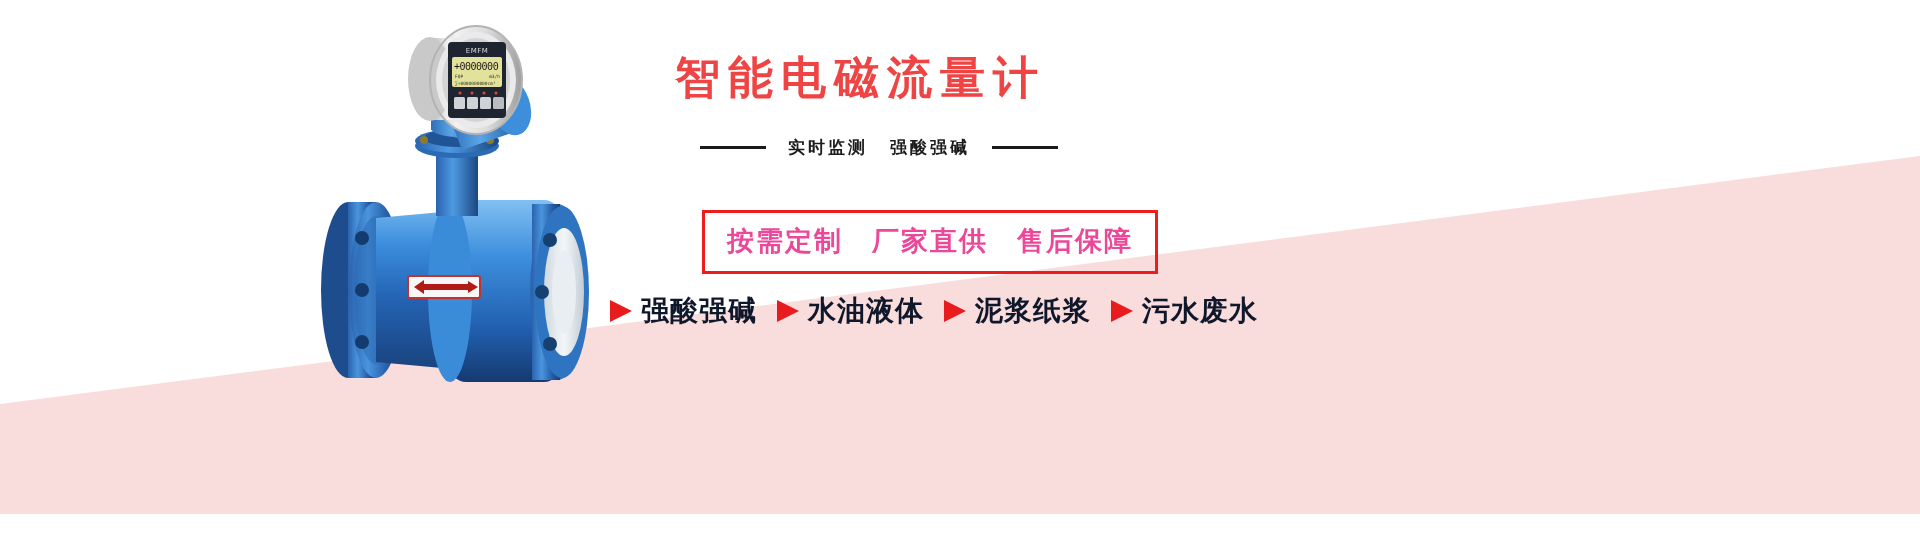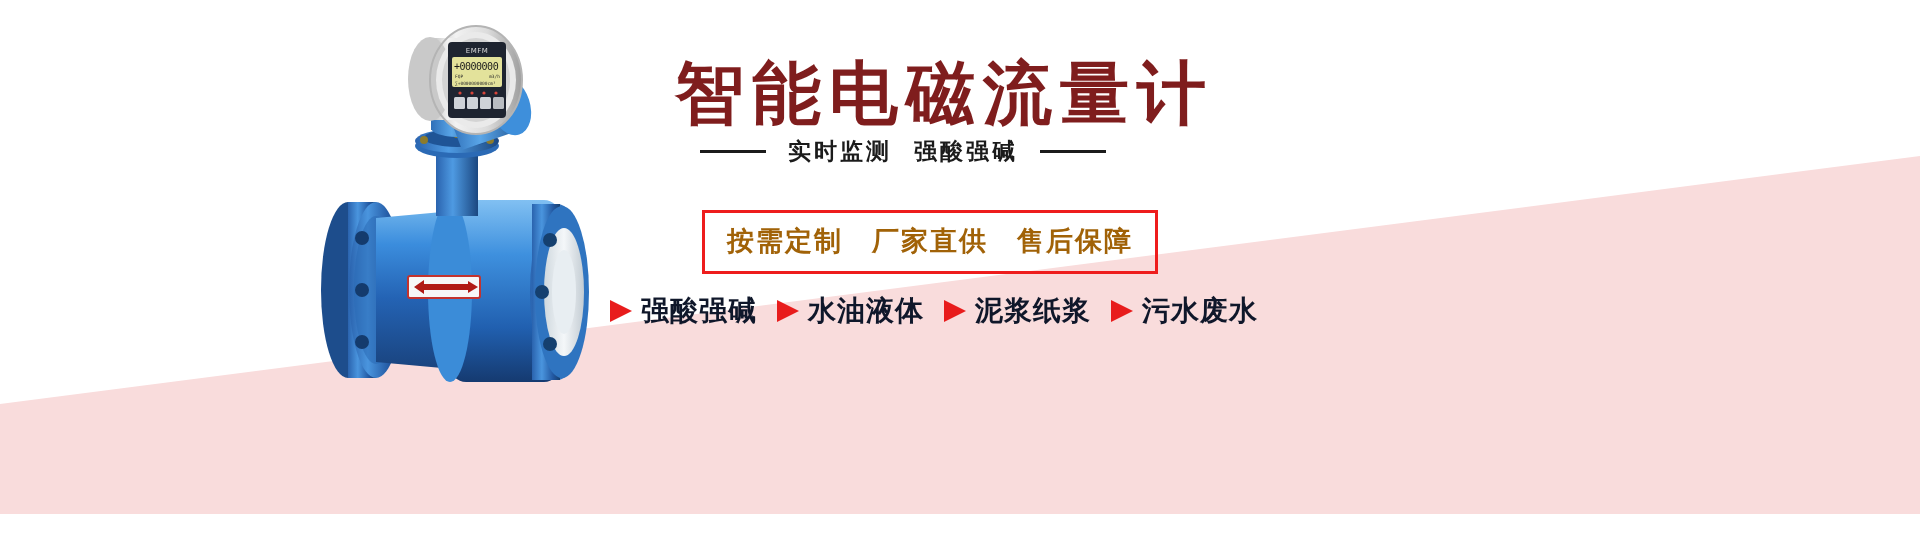--- a/index.html
+++ b/index.html
@@ -28,45 +28,45 @@
   .product svg { display:block; }
 
   
   .copy {
     position:absolute; left:600px; top:0; width:1320px; height:550px;
     z-index:4;
   }
 
   .title {
     position:absolute; left:75px; top:48px;
-    font-size:69px; font-weight:bold; color:#7f1d1d;
+    font-size:45px; font-weight:bold; color:#ef4444;
     letter-spacing:8px; white-space:nowrap;
     font-family:Liberation Mono, monospace;
   }
 
   .subtitle-row {
     position:absolute; left:100px; top:136px;
     display:flex; align-items:center; gap:22px; white-space:nowrap;
   }
   .sub-rule { width:66px; height:3px; background:#1b1b1b; }
   .sub-text {
-    font-size:23px; font-weight:bold; color:#1b1b1b;
+    font-size:17px; font-weight:bold; color:#1b1b1b;
     letter-spacing:3px;
     font-family:"DejaVu Sans","Liberation Sans",sans-serif;
   }
 
   .promo-box {
     position:absolute; left:102px; top:210px;
     border:3px solid #ee1d1d;
     padding:10px 22px 12px 22px;
     white-space:nowrap;
     background:transparent;
   }
   .promo-text {
-    font-size:27px; font-weight:bold; color:#a16207;
+    font-size:27px; font-weight:bold; color:#ec4899;
     letter-spacing:2px;
     font-family:"DejaVu Sans","Liberation Sans",sans-serif;
   }
 
   .features {
     position:absolute; left:10px; top:292px;
     display:flex; align-items:center; gap:20px; white-space:nowrap;
   }
   .feature {
     display:flex; align-items:center; gap:9px;

